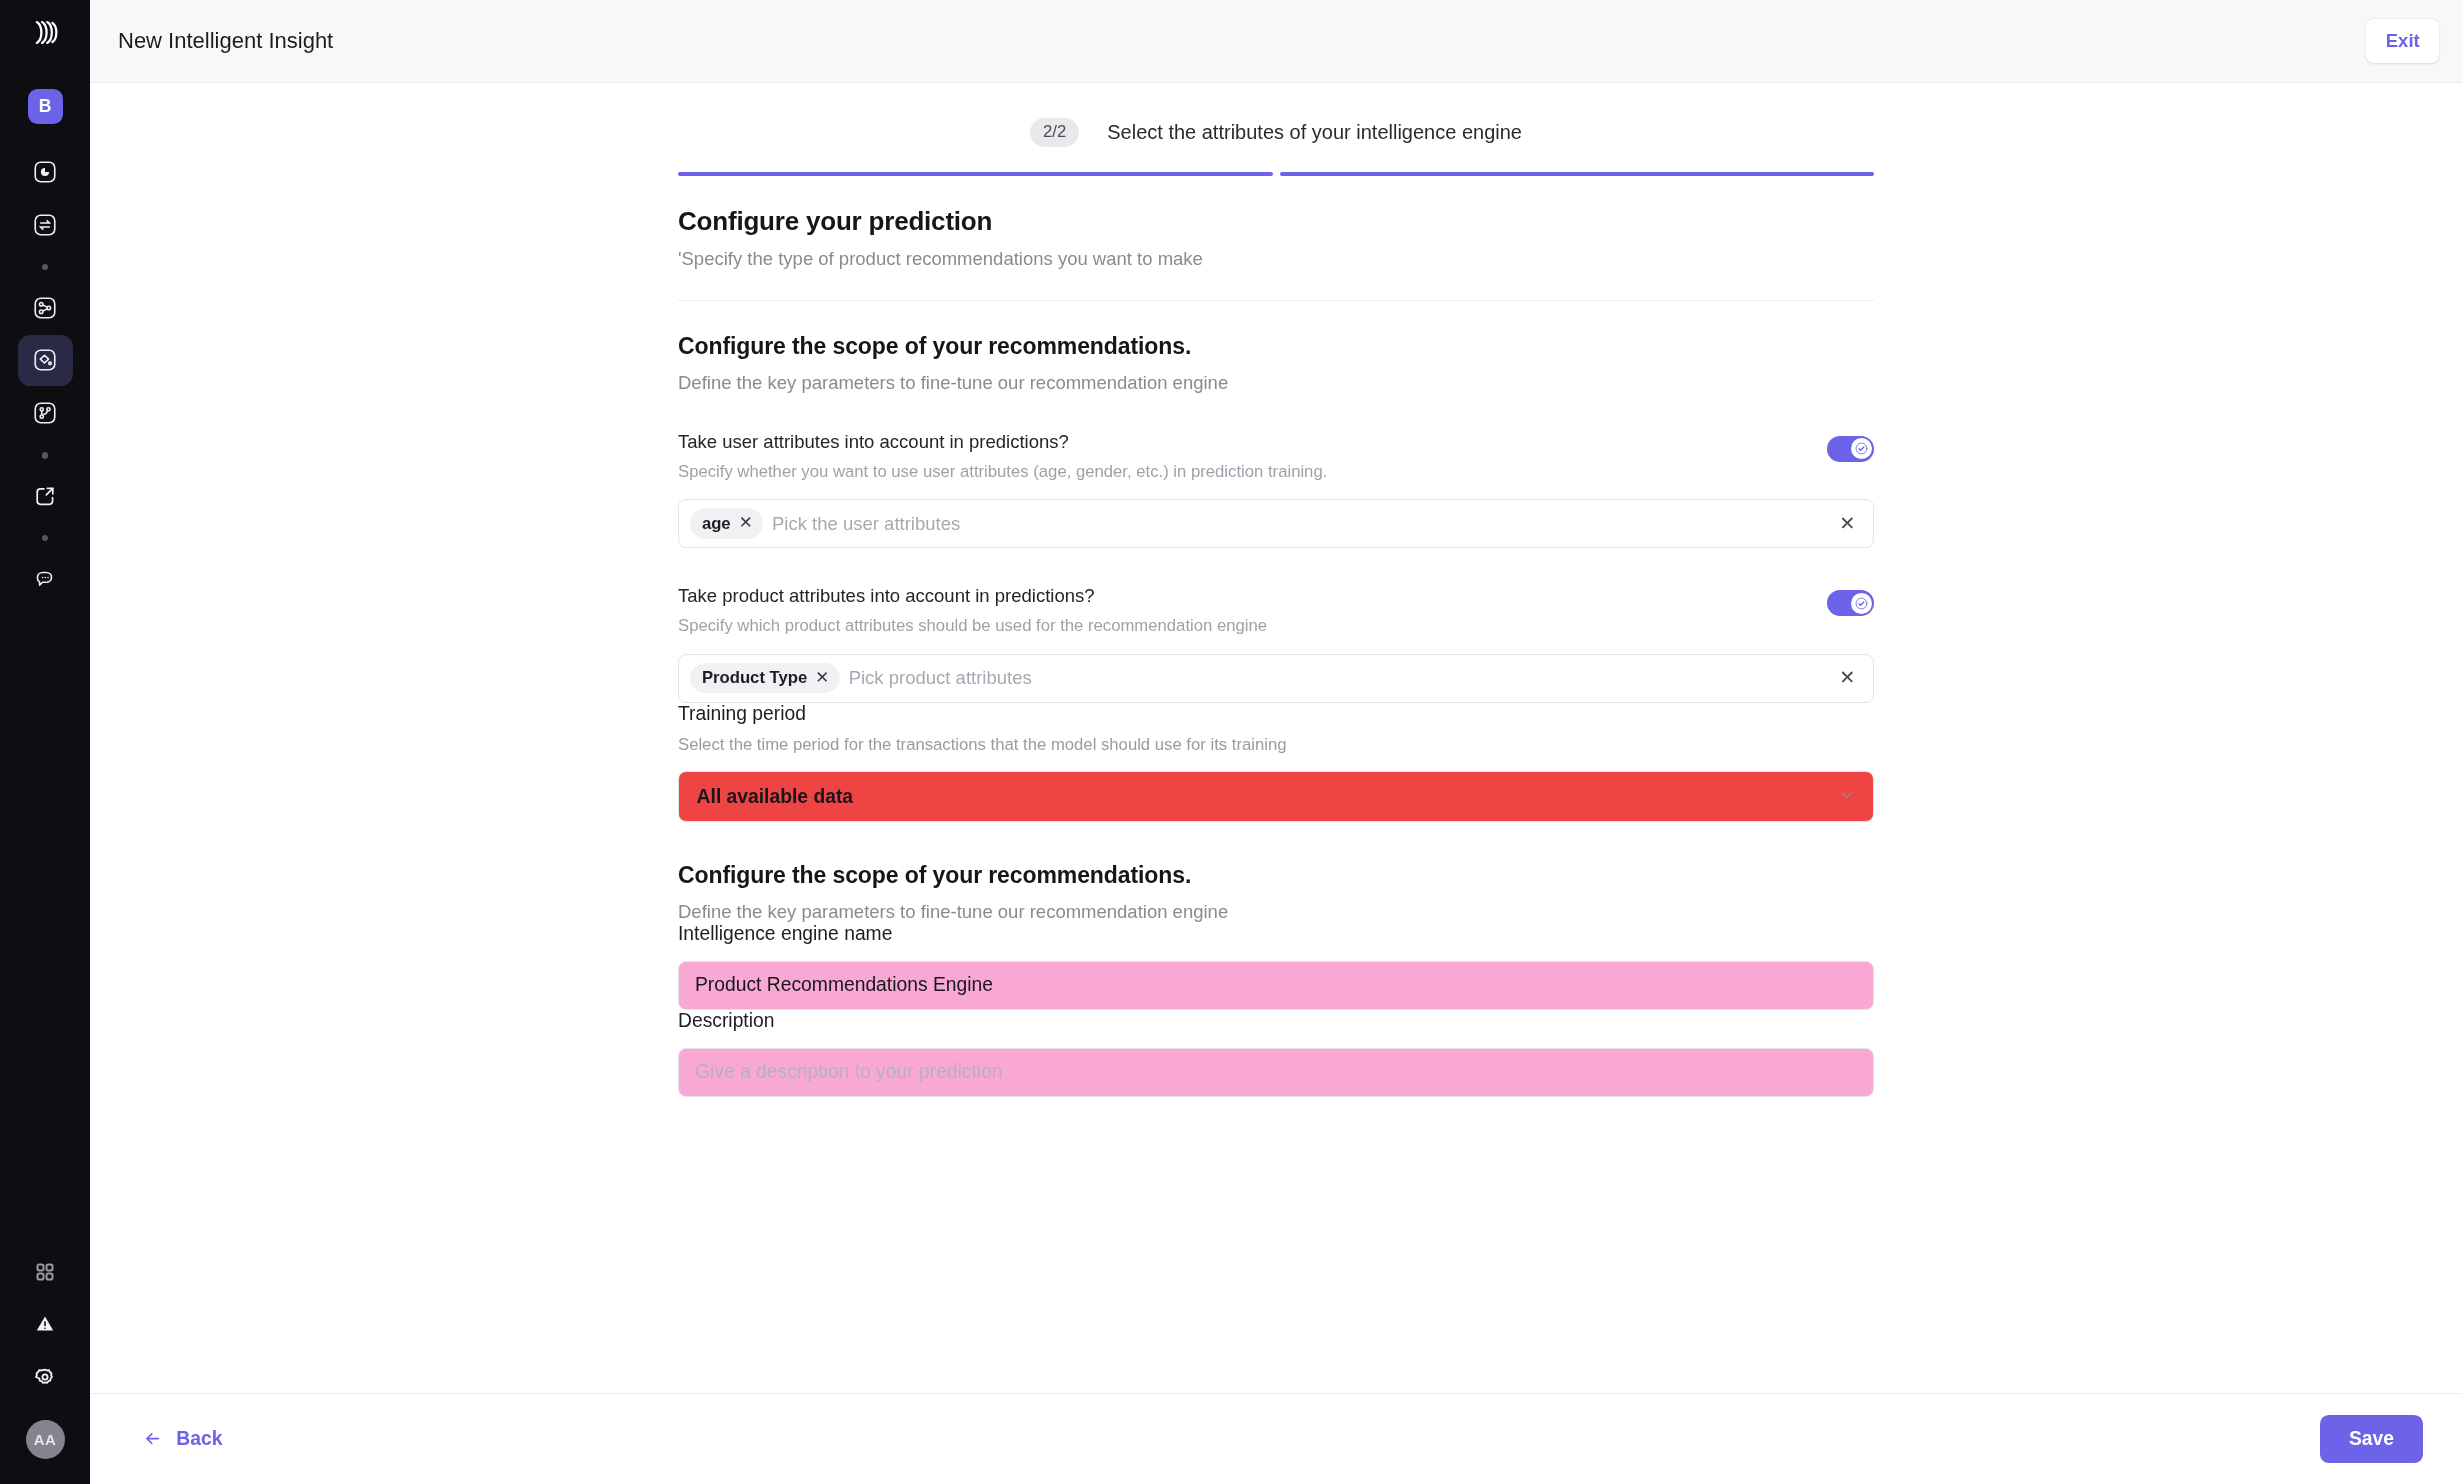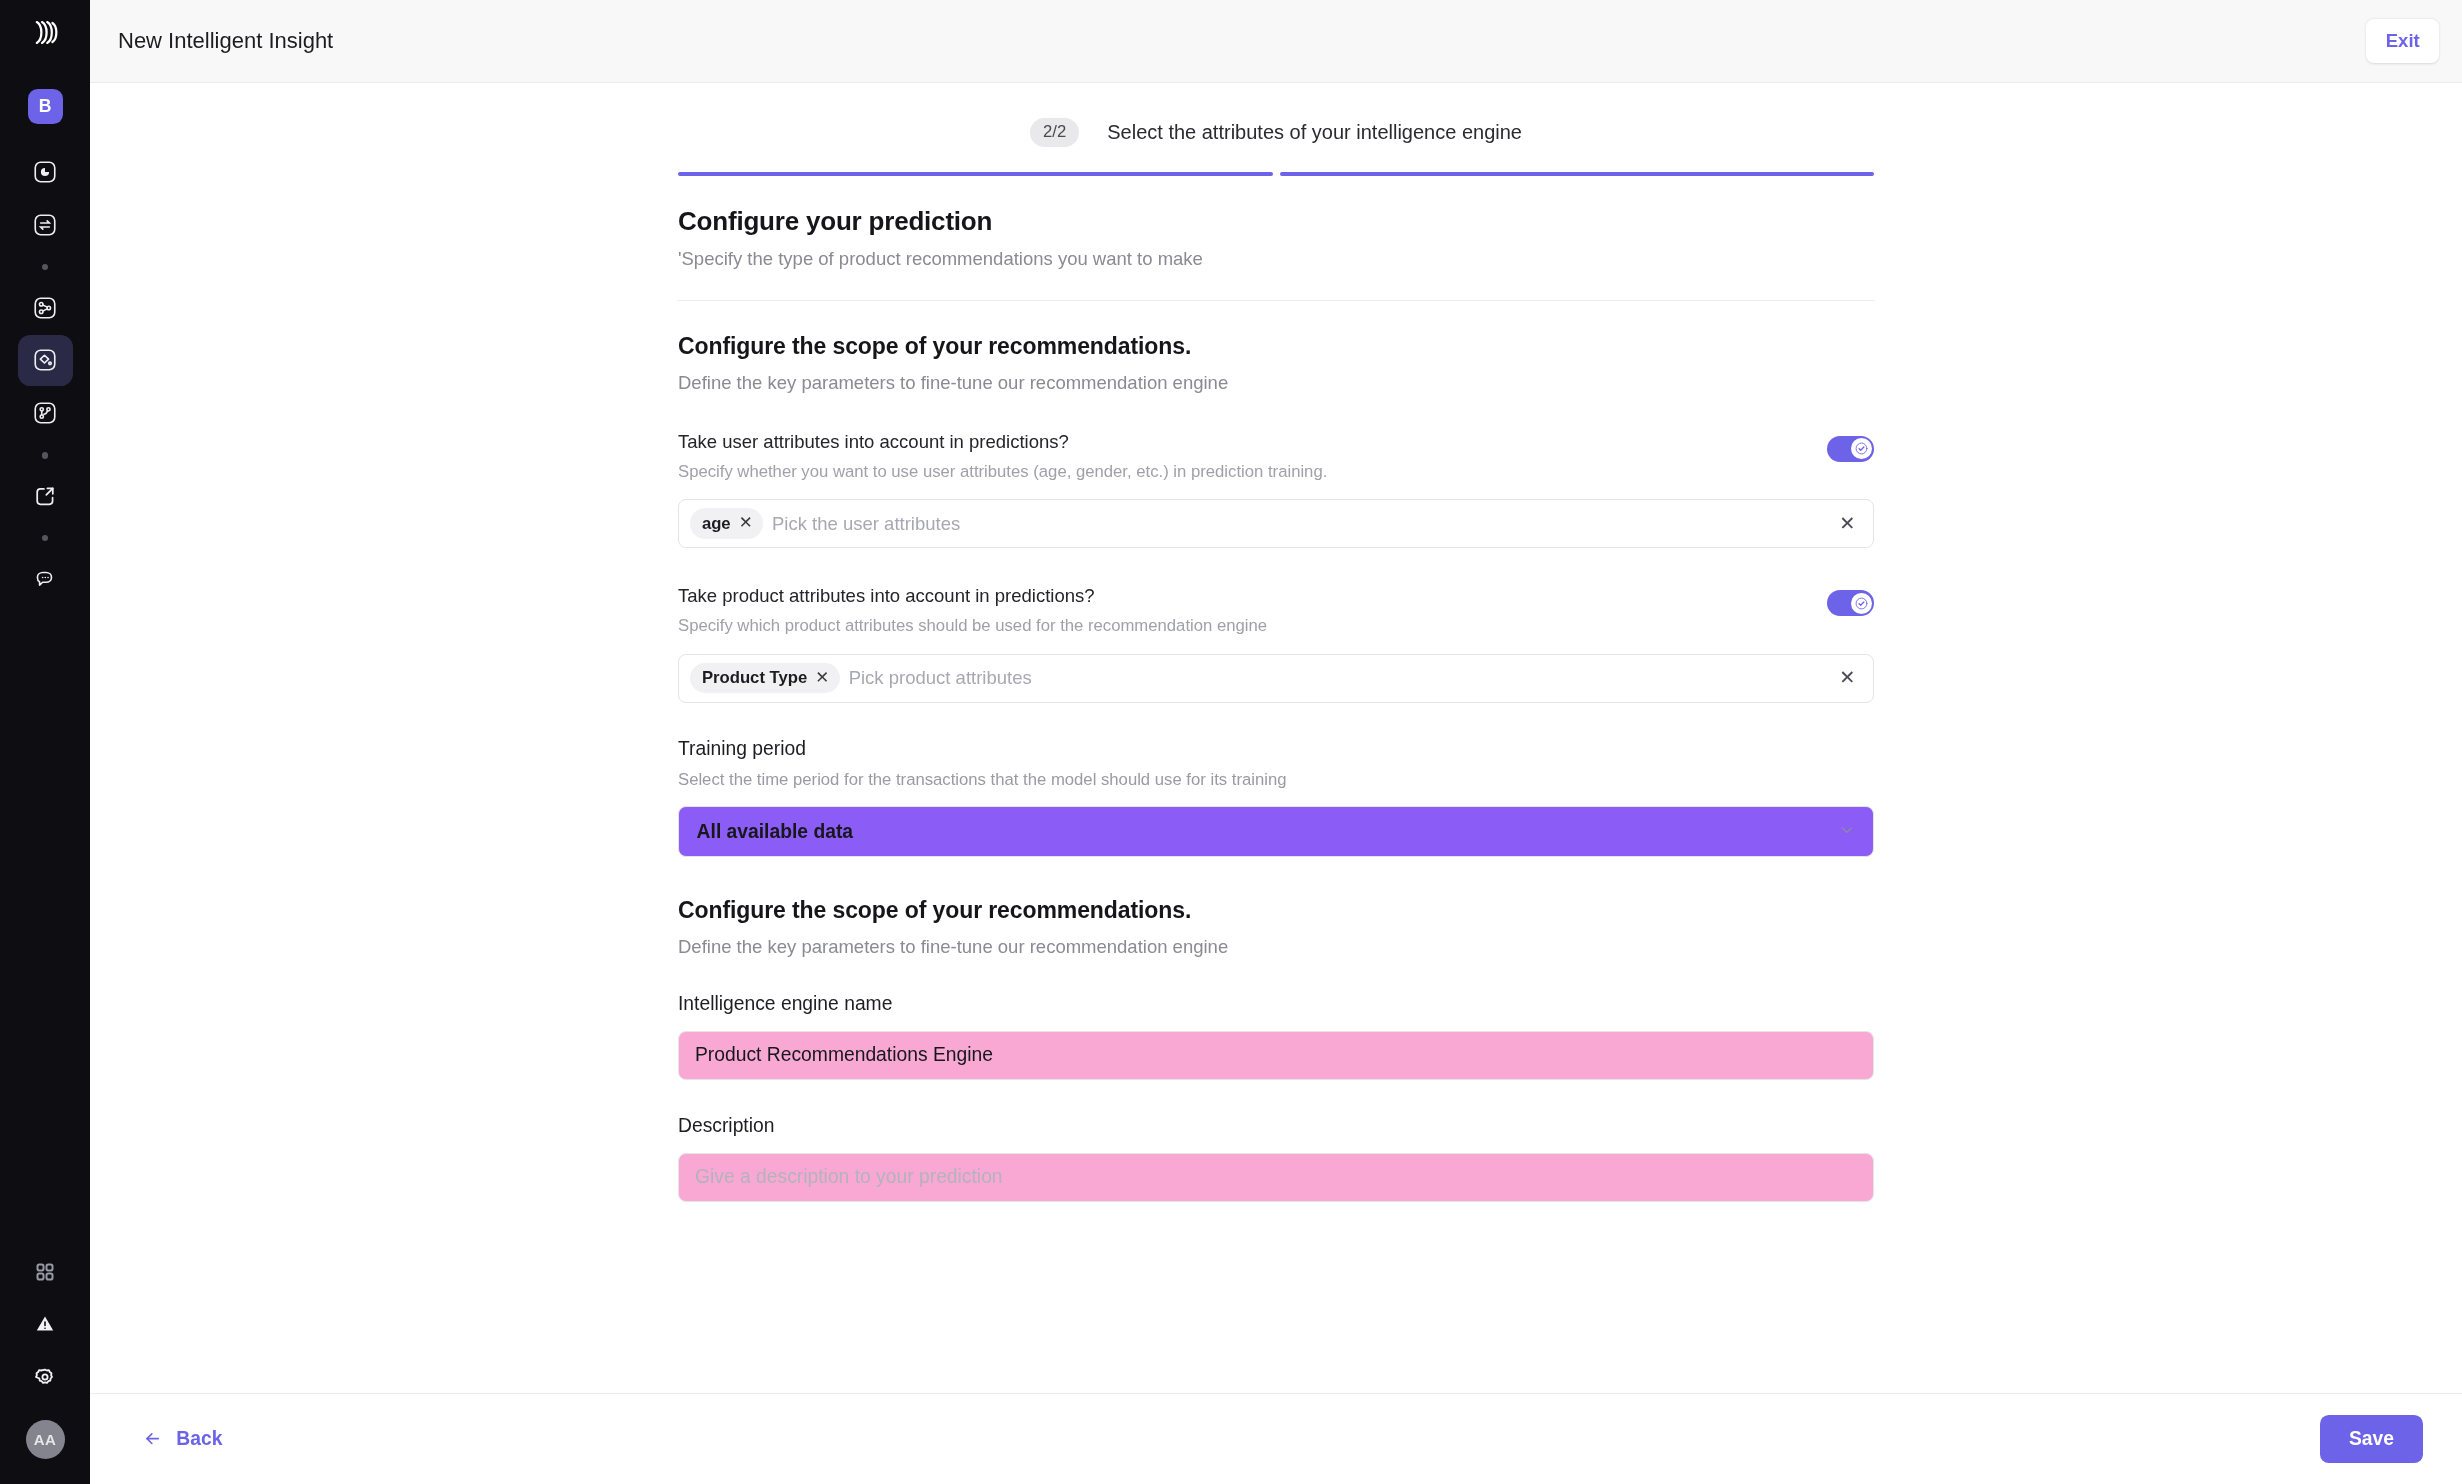--- a/index.html
+++ b/index.html
@@ -125,27 +125,27 @@
     display: inline-flex; align-items: center; gap: 8px;
     background: #f1f1f4; border-radius: 879px;
     padding: 5.3px 10.6px 5.3px 12.3px;
     font-size: 16.7px; font-weight: 600; color: #1c1c22;
     cursor: pointer;
   }
   .chip .x { font-size: 16.7px; color: #3b3b44; line-height: 1; font-weight: 400; }
   .chip-ph { flex: 1; font-size: 18.5px; color: #a8a8b2; }
   .clear-x { font-size: 19.3px; color: #4b4b55; padding: 0 8.8px; cursor: pointer; line-height: 1; }
 
-  .field-block { margin-top: 35px; }
+  .field-block { }
   .field-label { font-size: 19.3px; color: #1d1d23; }
   .field-desc { font-size: 16.7px; color: #9a9aa3; margin-top: 10.6px; }
 
   .select {
     margin-top: 16px; height: 51px;
-    border: 0.9px solid #e4e4e9; border-radius: 8px; background: #8b5cf6;
+    border: 0.9px solid #e4e4e9; border-radius: 8px; background: #ef4444;
     display: flex; align-items: center; padding: 0 17.6px;
     font-size: 19.3px; color: #17171c; font-weight: 600;
     cursor: pointer;
   }
   .select .chev { margin-left: auto; color: #8d8d97; font-size: 16px; }
 
   .text-input {
     margin-top: 16px; height: 49px; width: 100%;
     border: 0.9px solid #e4e4e9; border-radius: 8px; background: #f9a8d4;
     padding: 0 16px; font-size: 19.3px; color: #17171c;

